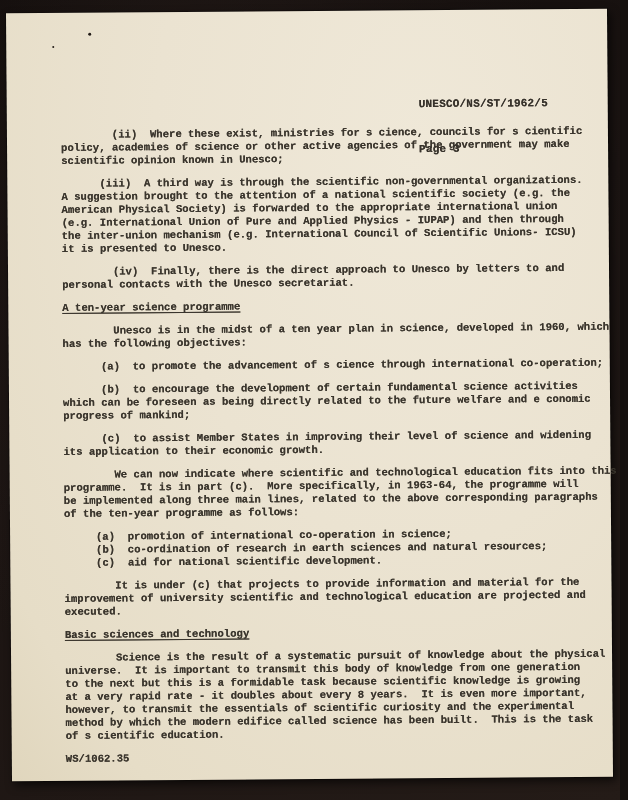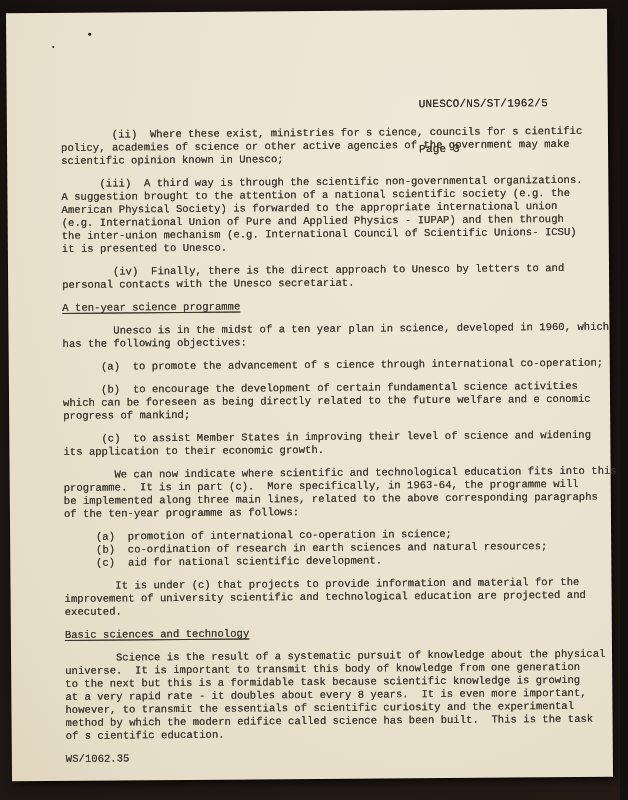--- a/index.html
+++ b/index.html
@@ -13,20 +13,21 @@
     background: #14100e;
     font-family: "Liberation Mono", "DejaVu Sans Mono", monospace;
   }
   .scene {
     position: relative;
     width: 620px;
     height: 800px;
     background:
       radial-gradient(ellipse at 30% 20%, rgba(60,45,40,0.35) 0%, rgba(0,0,0,0) 60%),
       linear-gradient(150deg, #0f0b0a 0%, #1b1412 45%, #241b17 100%);
+    font-weight: bold;
   }
   .paper {
     position: absolute;
     left: 9px;
     top: 11px;
     width: 601px;
     height: 768px;
     transform: rotate(-0.45deg);
     transform-origin: 50% 50%;
     background:

